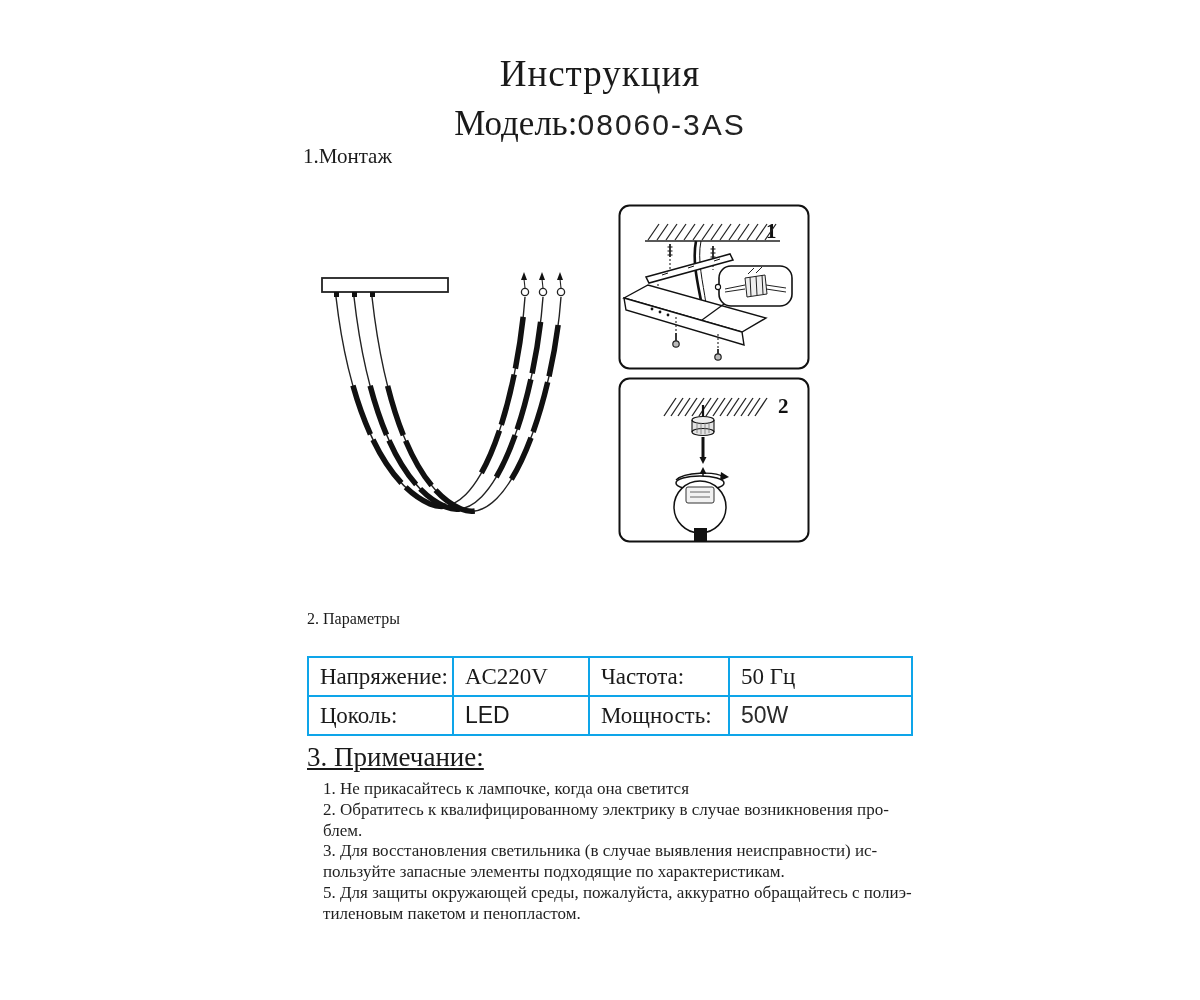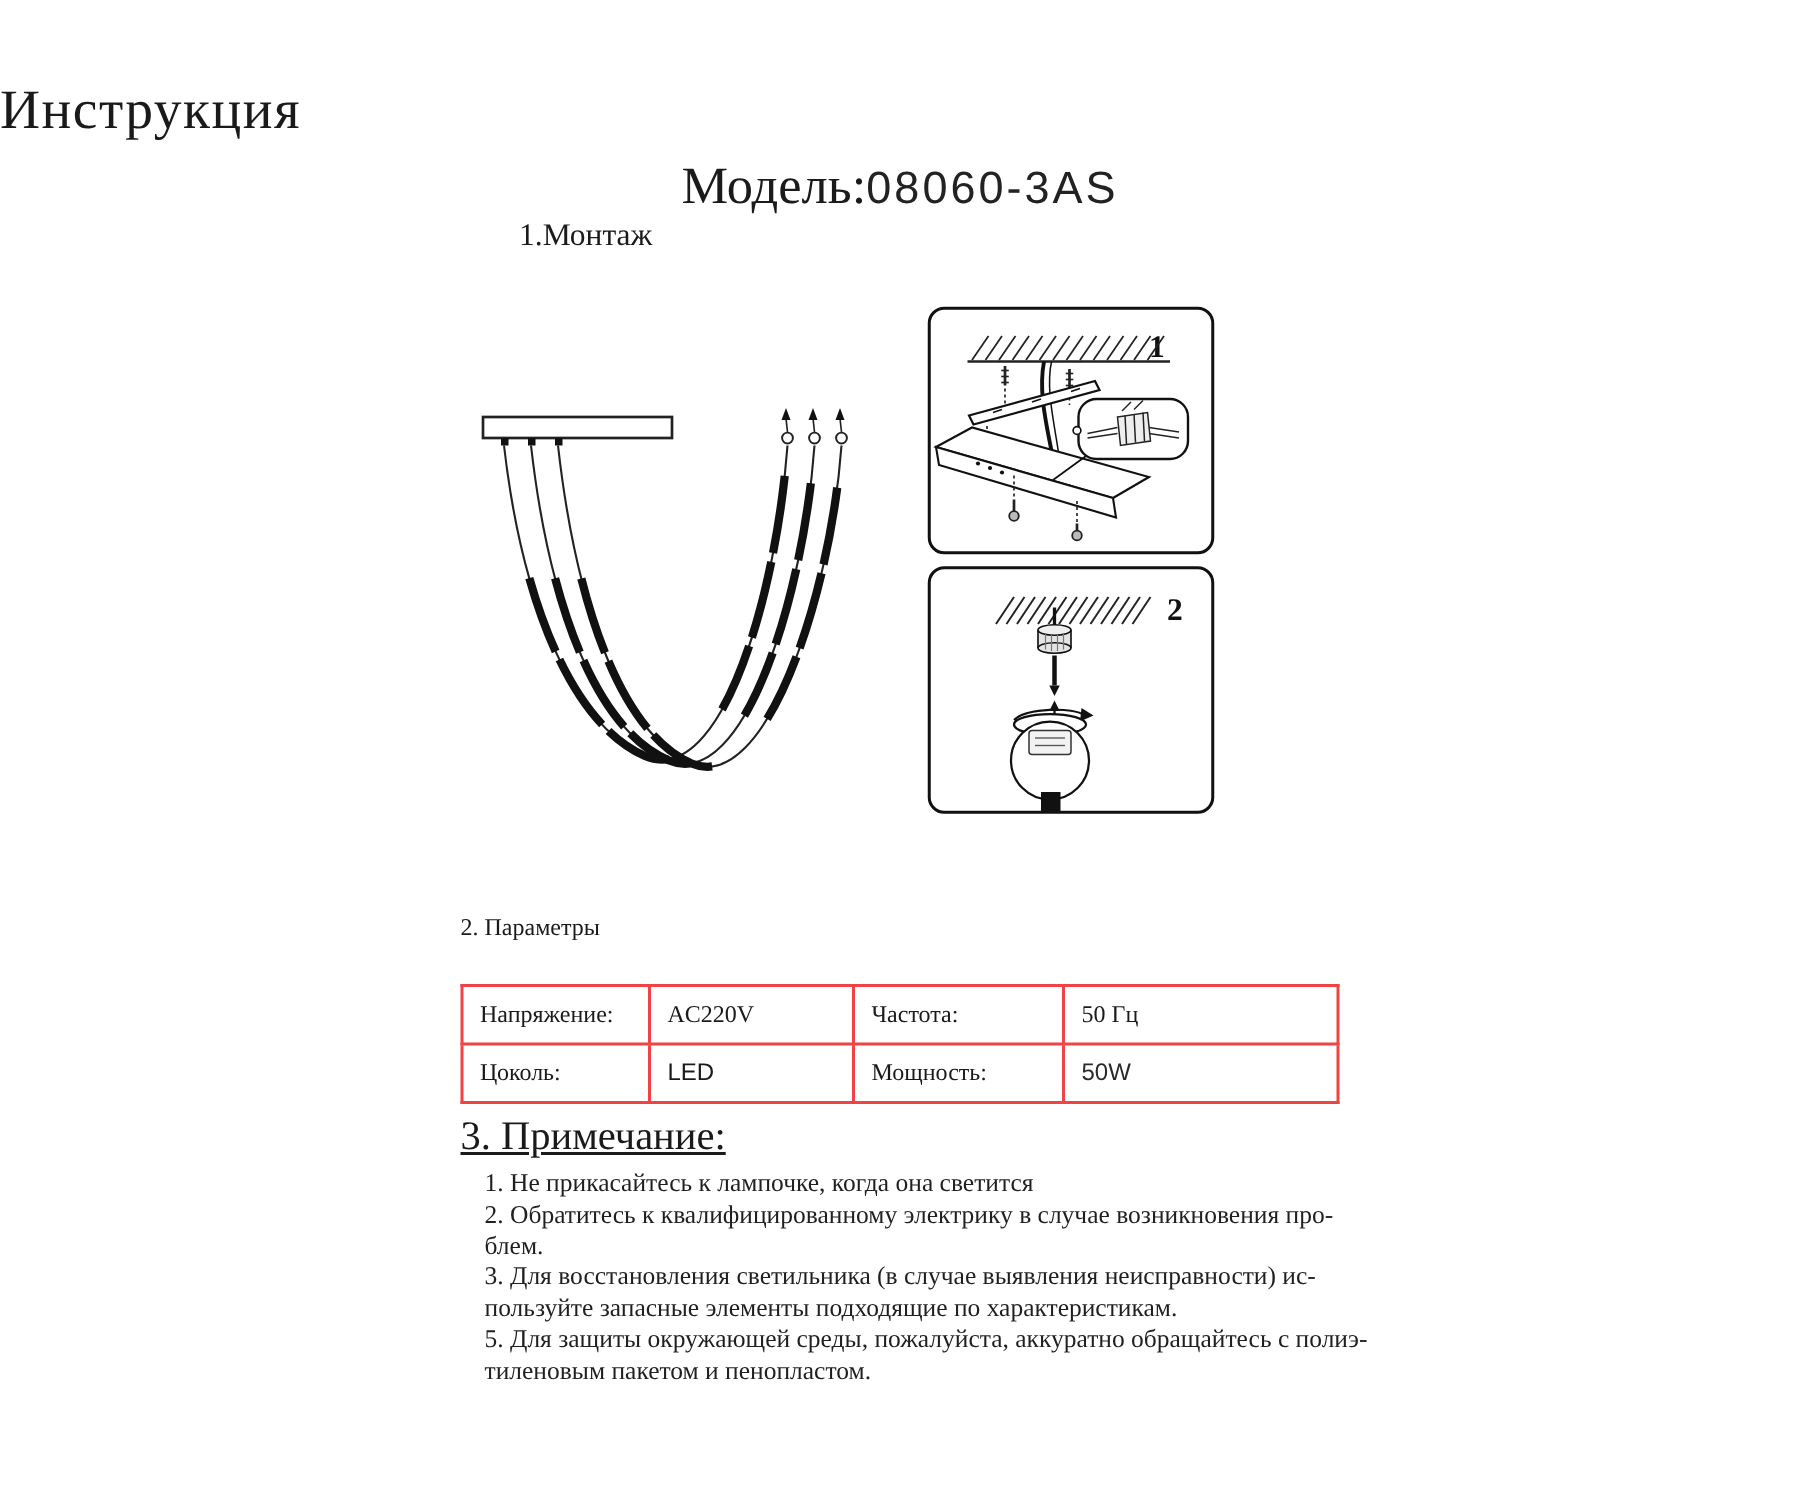--- a/index.html
+++ b/index.html
@@ -1,42 +1,42 @@
 <!DOCTYPE html>
 <html><head>
 <meta charset="utf-8">
 <style>
   html,body{margin:0;padding:0;background:#ffffff;}
   .page{
     position:relative;width:1200px;height:1000px;background:#ffffff;
     font-family:"Liberation Serif", serif;color:#1a1a1a;overflow:hidden;
   }
   .title{
-    position:absolute;top:52px;left:0;width:1200px;text-align:left;
+    position:absolute;top:52px;left:0;width:1200px;text-align:center;
     font-size:37px;letter-spacing:1px;
   }
   .model-line{
     position:absolute;top:104px;left:0;width:1200px;text-align:center;font-size:35px;
   }
   .model-line .model-num{
     font-family:"Liberation Sans", sans-serif;font-size:30px;letter-spacing:2px;
     color:#222;
   }
-  .h-montage{position:absolute;left:303px;top:144px;font-size:21px;margin-left:43px;}
+  .h-montage{position:absolute;left:303px;top:144px;font-size:21px;}
   .h-params{position:absolute;left:307px;top:610px;font-size:16px;}
   .h-notes{position:absolute;left:307px;top:742px;font-size:27px;text-decoration:underline;}
   svg{position:absolute;overflow:visible;}
   .lamp-svg{left:290px;top:258px;}
   .box1-svg{left:618px;top:204px;}
   .box2-svg{left:618px;top:377px;}
   table.params{
     position:absolute;left:307px;top:656px;border-collapse:collapse;table-layout:fixed;
   }
   table.params td{
-    border:2px solid #ef4444;height:37px;font-size:16px;padding:0 4px 0 11px;
+    border:2px solid #0ea5e9;height:37px;font-size:23px;padding:0 4px 0 11px;
     white-space:nowrap;overflow:hidden;
   }
   td.val-sans{font-family:Liberation Sans, sans-serif;font-size:19px;}
   td.val-small{font-family:"Liberation Sans", sans-serif;font-size:16px;color:#2a2a2a;border-radius:18px;}
   .notes{
     position:absolute;left:323px;top:779px;font-size:17px;line-height:20.8px;
     white-space:nowrap;color:#1f1f1f;
   }
   .notes div{height:20.8px;}
   text{font-family:"Liberation Serif", serif;}

